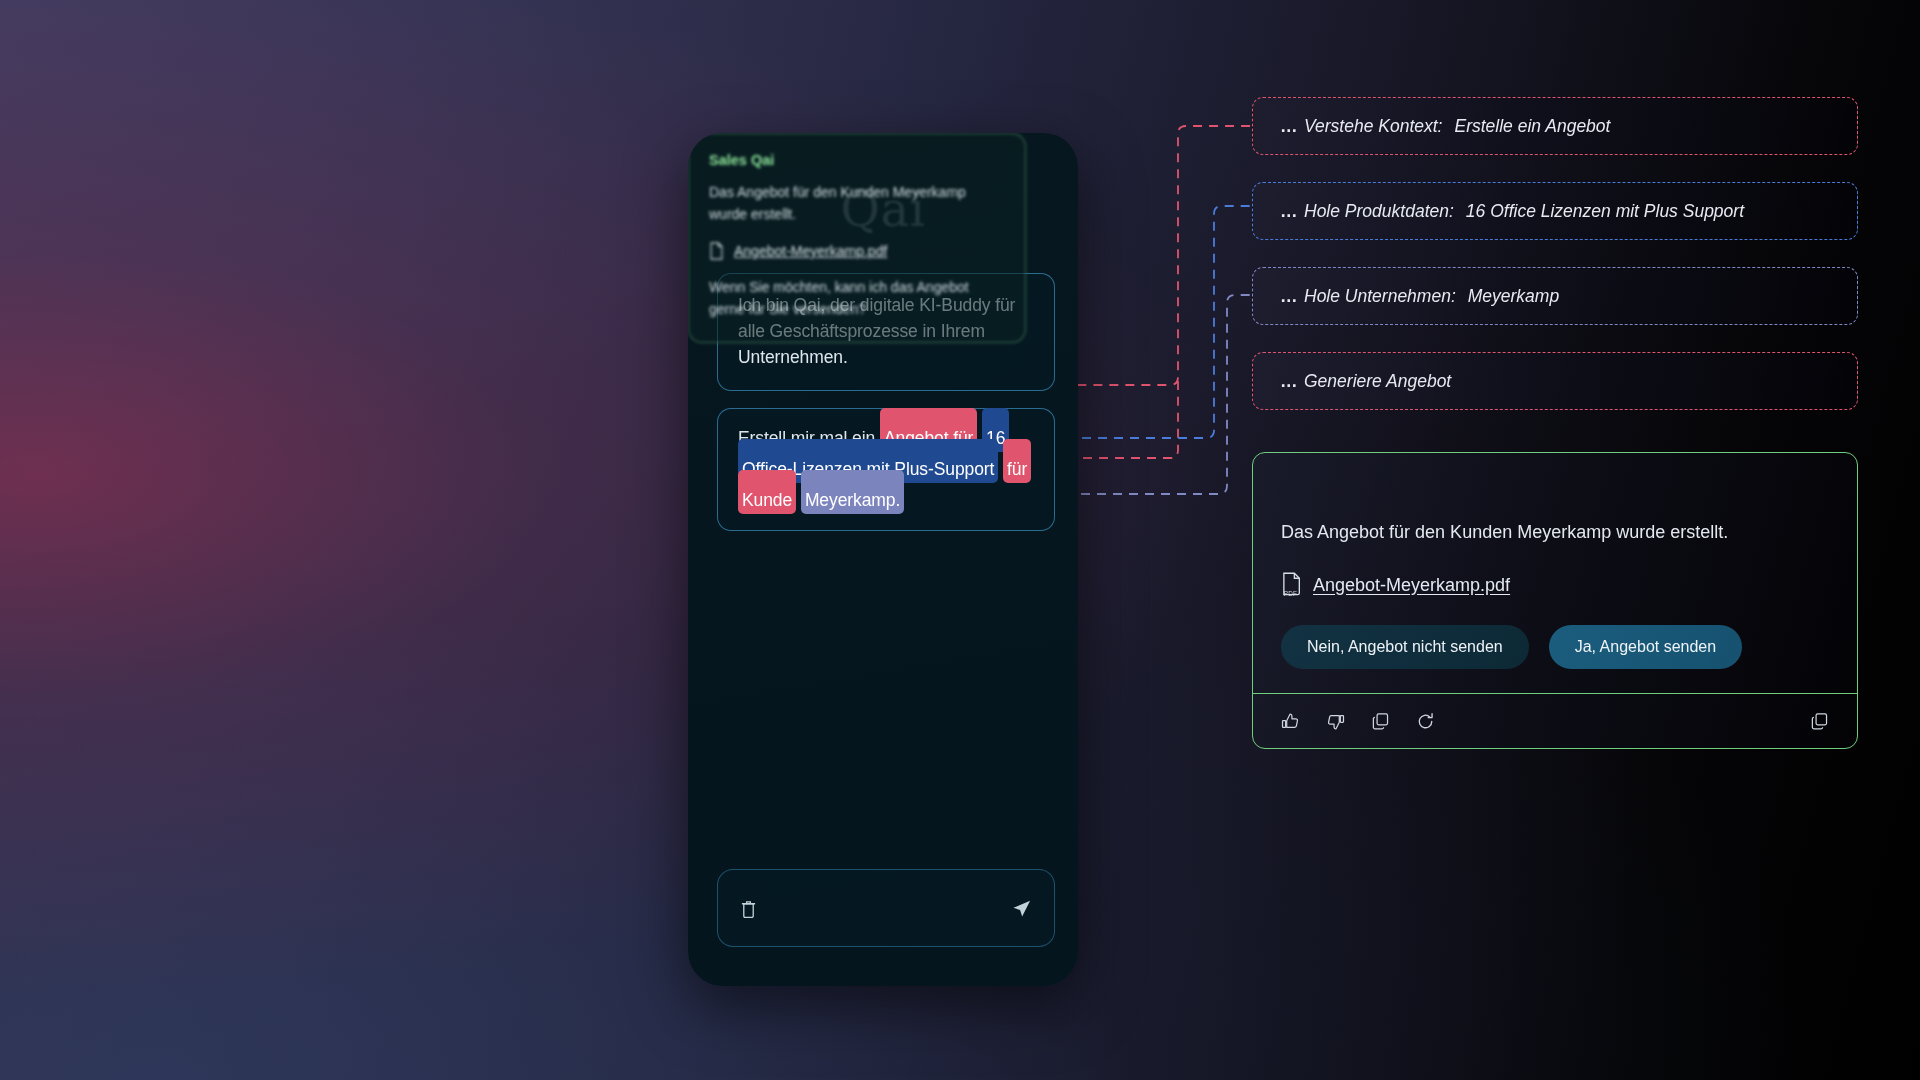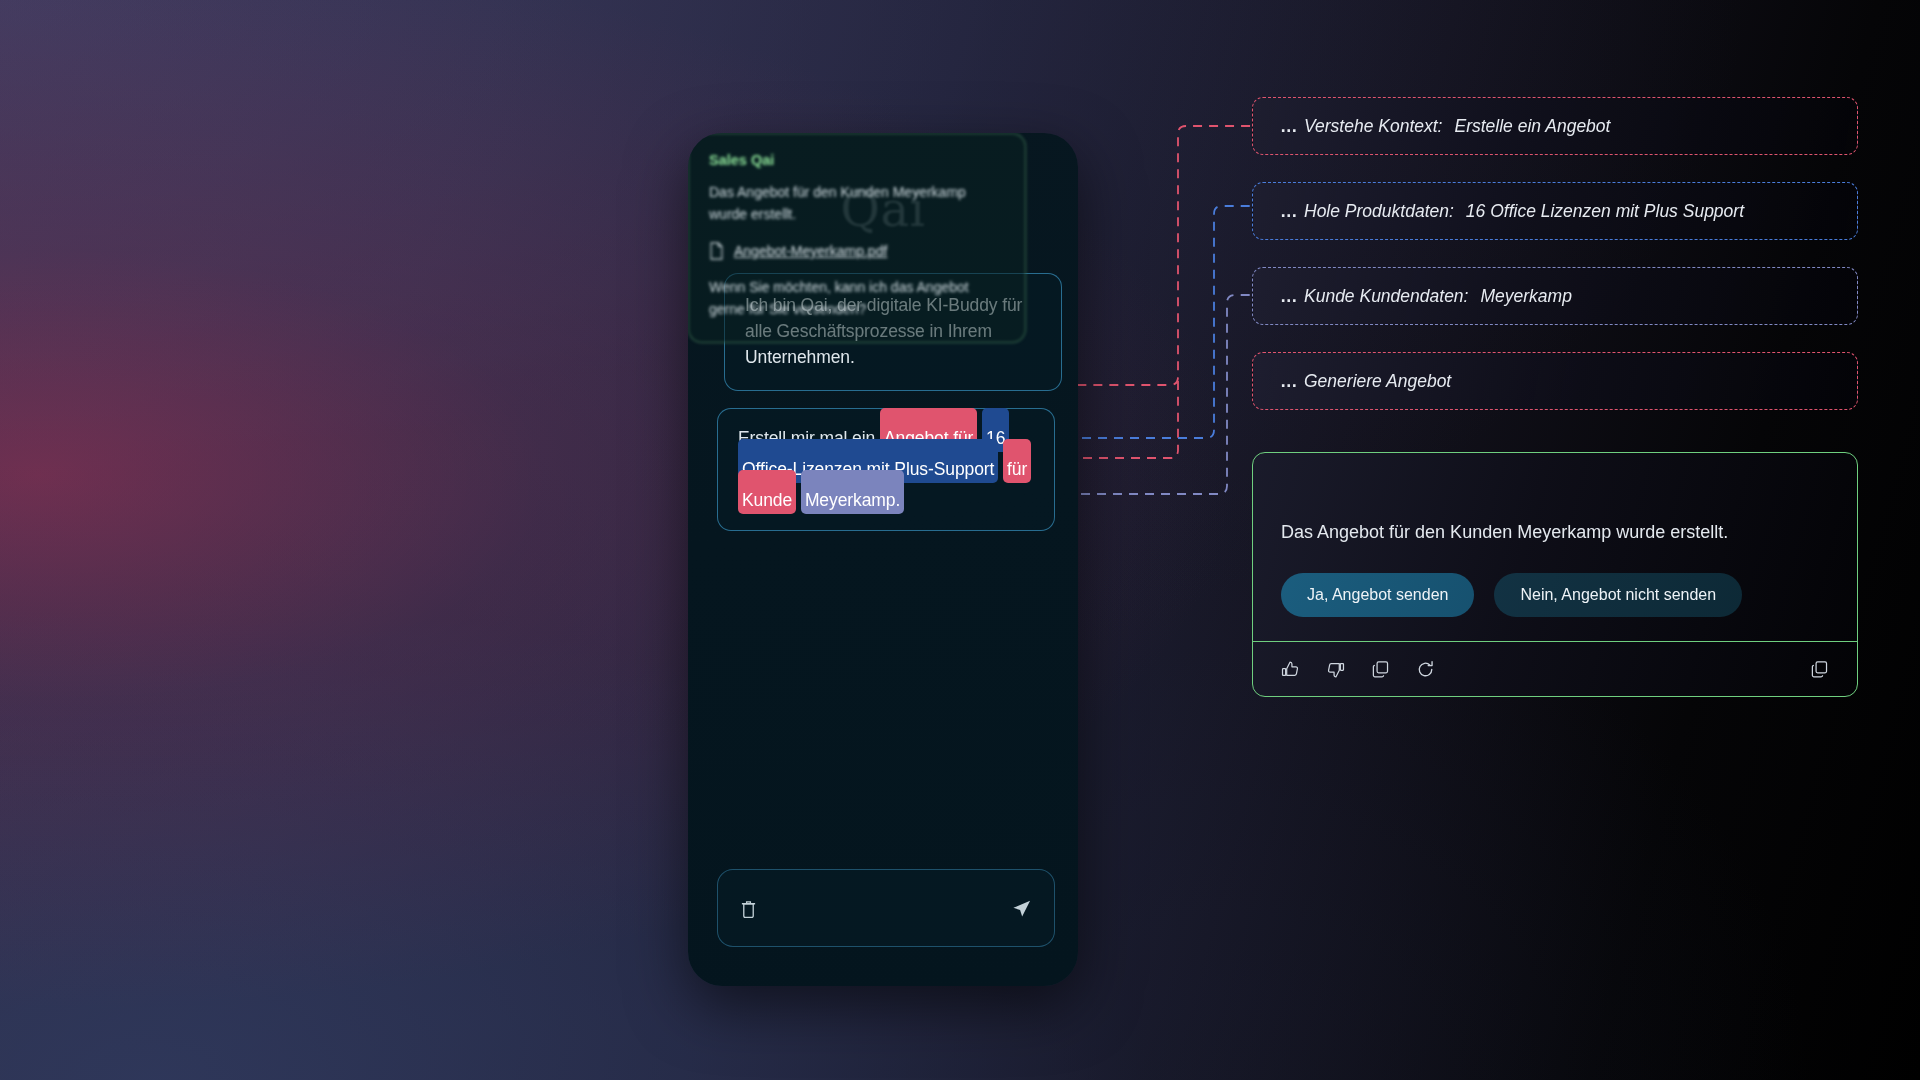--- a/index.html
+++ b/index.html
@@ -38,21 +38,21 @@
     filter: blur(1.1px);
   }
   .bubble {
     position: absolute;
     border-radius: 14px;
     border: 1px solid rgba(47,124,163,0.85);
     background: rgba(6,28,40,0.35);
     color: #dfe7ec;
   }
   #bubble-intro {
-    left: 36px; top: 140px; width: 338px;
+    left: 29px; top: 140px; width: 338px;
     padding: 18px 20px 20px 20px;
     font-size: 17.5px; line-height: 26px;
     letter-spacing: -0.1px;
   }
   #bubble-user {
     left: 29px; top: 275px; width: 338px;
     padding: 14px 16px 14px 20px;
     font-size: 17.5px; line-height: 31px;
     letter-spacing: -0.1px;
   }
@@ -212,39 +212,49 @@
   </div>
 
   <div class="callout c-blue" style="top:182px">
     <span class="dots">…</span>
     <span class="k">Hole Produktdaten:</span>
     <span class="v">16 Office Lizenzen mit Plus Support</span>
   </div>
 
   <div class="callout c-violet" style="top:267px">
     <span class="dots">…</span>
-    <span class="k">Kunde Kundendaten:</span>
+    <span class="k">Hole Unternehmen:</span>
     <span class="v">Meyerkamp</span>
   </div>
 
   <div class="callout c-red" style="top:352px">
     <span class="dots">…</span>
     <span class="k">Generiere Angebot</span>
     <span class="v"></span>
   </div>
 
   <div id="sales-card">
     <div class="body">
       <div class="p">Das Angebot für den Kunden Meyerkamp wurde erstellt.</div>
 
+      <div class="filerow">
+        <span class="ico">
+          <svg width="21" height="26" viewBox="0 0 22 27">
+            <path d="M3 1.2h11l5.2 5.2V22a1.6 1.6 0 0 1-1.6 1.6H3z" fill="none" stroke="#d6dee5" stroke-width="1.4"></path>
+            <path d="M14 1.2v5.2h5.2" fill="none" stroke="#d6dee5" stroke-width="1.4"></path>
+            <text x="3" y="25.2" font-family="Liberation Sans, sans-serif" font-size="6.6" fill="#d6dee5" letter-spacing="0.2">PDF</text>
+          </svg>
+        </span>
+        <span class="filename">Angebot-Meyerkamp.pdf</span>
+      </div>
 
 
       <div class="btnrow">
+        <button class="pill pill-secondary">Nein, Angebot nicht senden</button>
         <button class="pill pill-primary">Ja, Angebot senden</button>
-        <button class="pill pill-secondary">Nein, Angebot nicht senden</button>
       </div>
     </div>
 
     <div class="footer">
       <div class="left">
         <button class="actbtn">
           <span class="ico">
             <svg width="19" height="19" viewBox="0 0 20 20">
                 <path d="M6 9.2 9.6 2.2c1.1 0 1.9.9 1.9 2v3h4.2c1 0 1.8.9 1.6 1.9l-1.1 5.6c-.15.8-.85 1.4-1.65 1.4H6z" fill="none" stroke="#cfd6df" stroke-width="1.3" stroke-linejoin="round"></path>
                 <rect x="1.6" y="9.2" width="3.3" height="6.9" rx="0.7" fill="none" stroke="#cfd6df" stroke-width="1.3"></rect>

